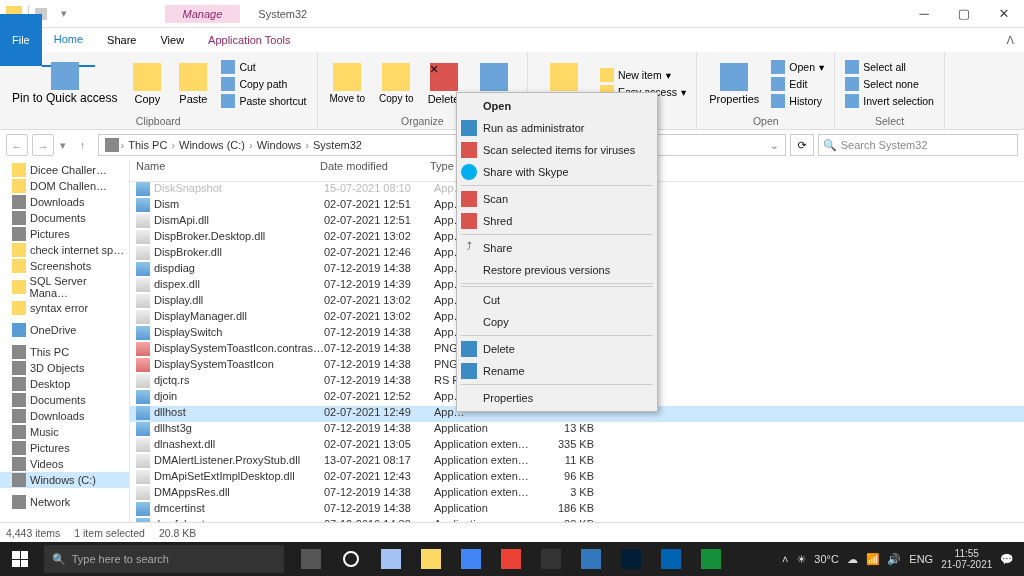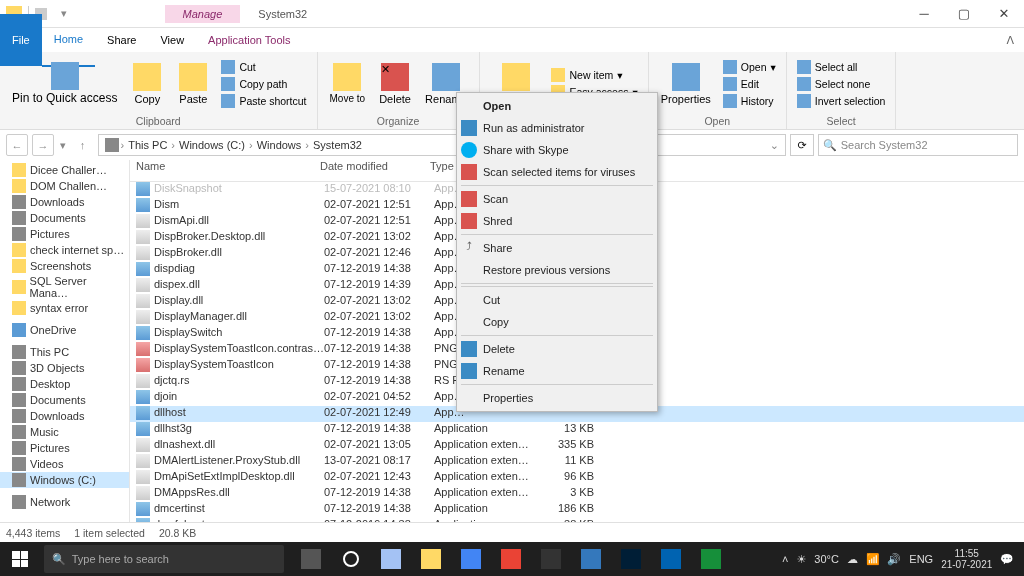--- a/index.html
+++ b/index.html
@@ -134,20 +134,24 @@
     </div>
     <div class="ribbon-group-label">Clipboard</div>
   </div>
   <div class="ribbon-group">
     <div class="ribbon-row">
       <div class="ribbon-btn">
           <span class="ribbon-icon"></span>
           <span style="font-size:10px;text-align:center">Move to</span>
         </div>
       <div class="ribbon-btn">
+          <span class="ribbon-icon"></span>
+          <span style="font-size:10px;text-align:center">Copy to</span>
+        </div>
+      <div class="ribbon-btn">
           <span class="ribbon-icon red">✕</span>
           <span>Delete</span>
         </div>
       <div class="ribbon-btn">
           <span class="ribbon-icon blue"></span>
           <span>Rename</span>
         </div>
     </div>
     <div class="ribbon-group-label">Organize</div>
   </div>
@@ -410,21 +414,21 @@
         <div class="list-row">
           <span class="row-icon dll"></span>
     <span class="row-name">djctq.rs</span>
     <span class="col-date">07-12-2019 14:38</span>
     <span class="col-type">RS F…</span>
     <span class="col-size"></span>
         </div>
         <div class="list-row">
           <span class="row-icon app"></span>
     <span class="row-name">djoin</span>
-    <span class="col-date">02-07-2021 04:52</span>
+    <span class="col-date">02-07-2021 12:52</span>
     <span class="col-type">App…</span>
     <span class="col-size"></span>
         </div>
         <div class="list-row selected">
           <span class="row-icon app"></span>
     <span class="row-name">dllhost</span>
     <span class="col-date">02-07-2021 12:49</span>
     <span class="col-type">App…</span>
     <span class="col-size"></span>
         </div>
@@ -483,26 +487,26 @@
 
 <div class="context-menu">
   <div class="ctx-item" style="font-weight:600">
       <span>Open</span>
     </div>
   <div class="ctx-item">
       <span class="ctx-icon" style="background:#3b8bc4"></span>
       <span>Run as administrator</span>
     </div>
   <div class="ctx-item">
+      <span class="ctx-icon" style="background:#d9534f"></span>
+      <span>Scan selected items for viruses</span>
+    </div>
+  <div class="ctx-item">
       <span class="ctx-icon" style="background:#00aff0;border-radius:50%"></span>
       <span>Share with Skype</span>
-    </div>
-  <div class="ctx-item">
-      <span class="ctx-icon" style="background:#d9534f"></span>
-      <span>Scan selected items for viruses</span>
     </div>
   <div class="ctx-sep"></div>
   <div class="ctx-item">
       <span class="ctx-icon" style="background:#d9534f"></span>
       <span>Scan</span>
     </div>
   <div class="ctx-item">
       <span class="ctx-icon" style="background:#d9534f"></span>
       <span>Shred</span>
     </div>

